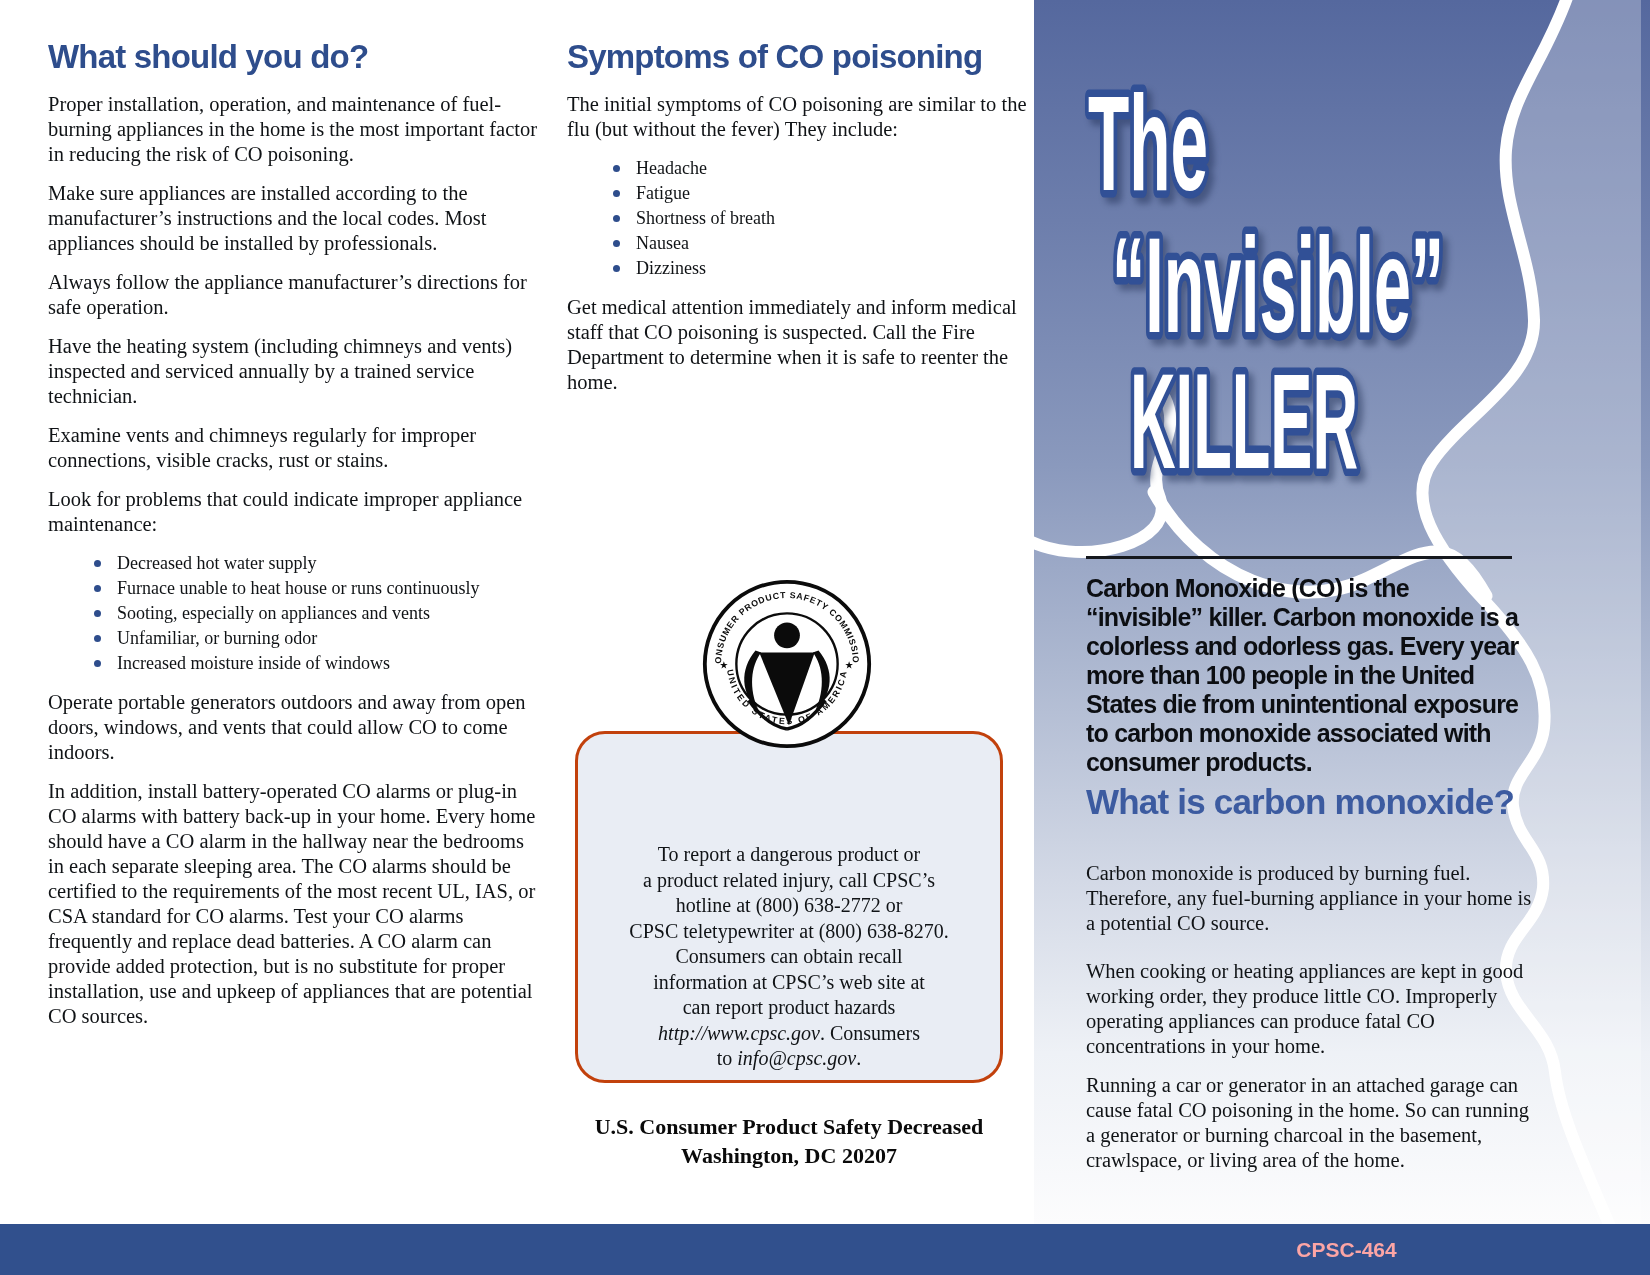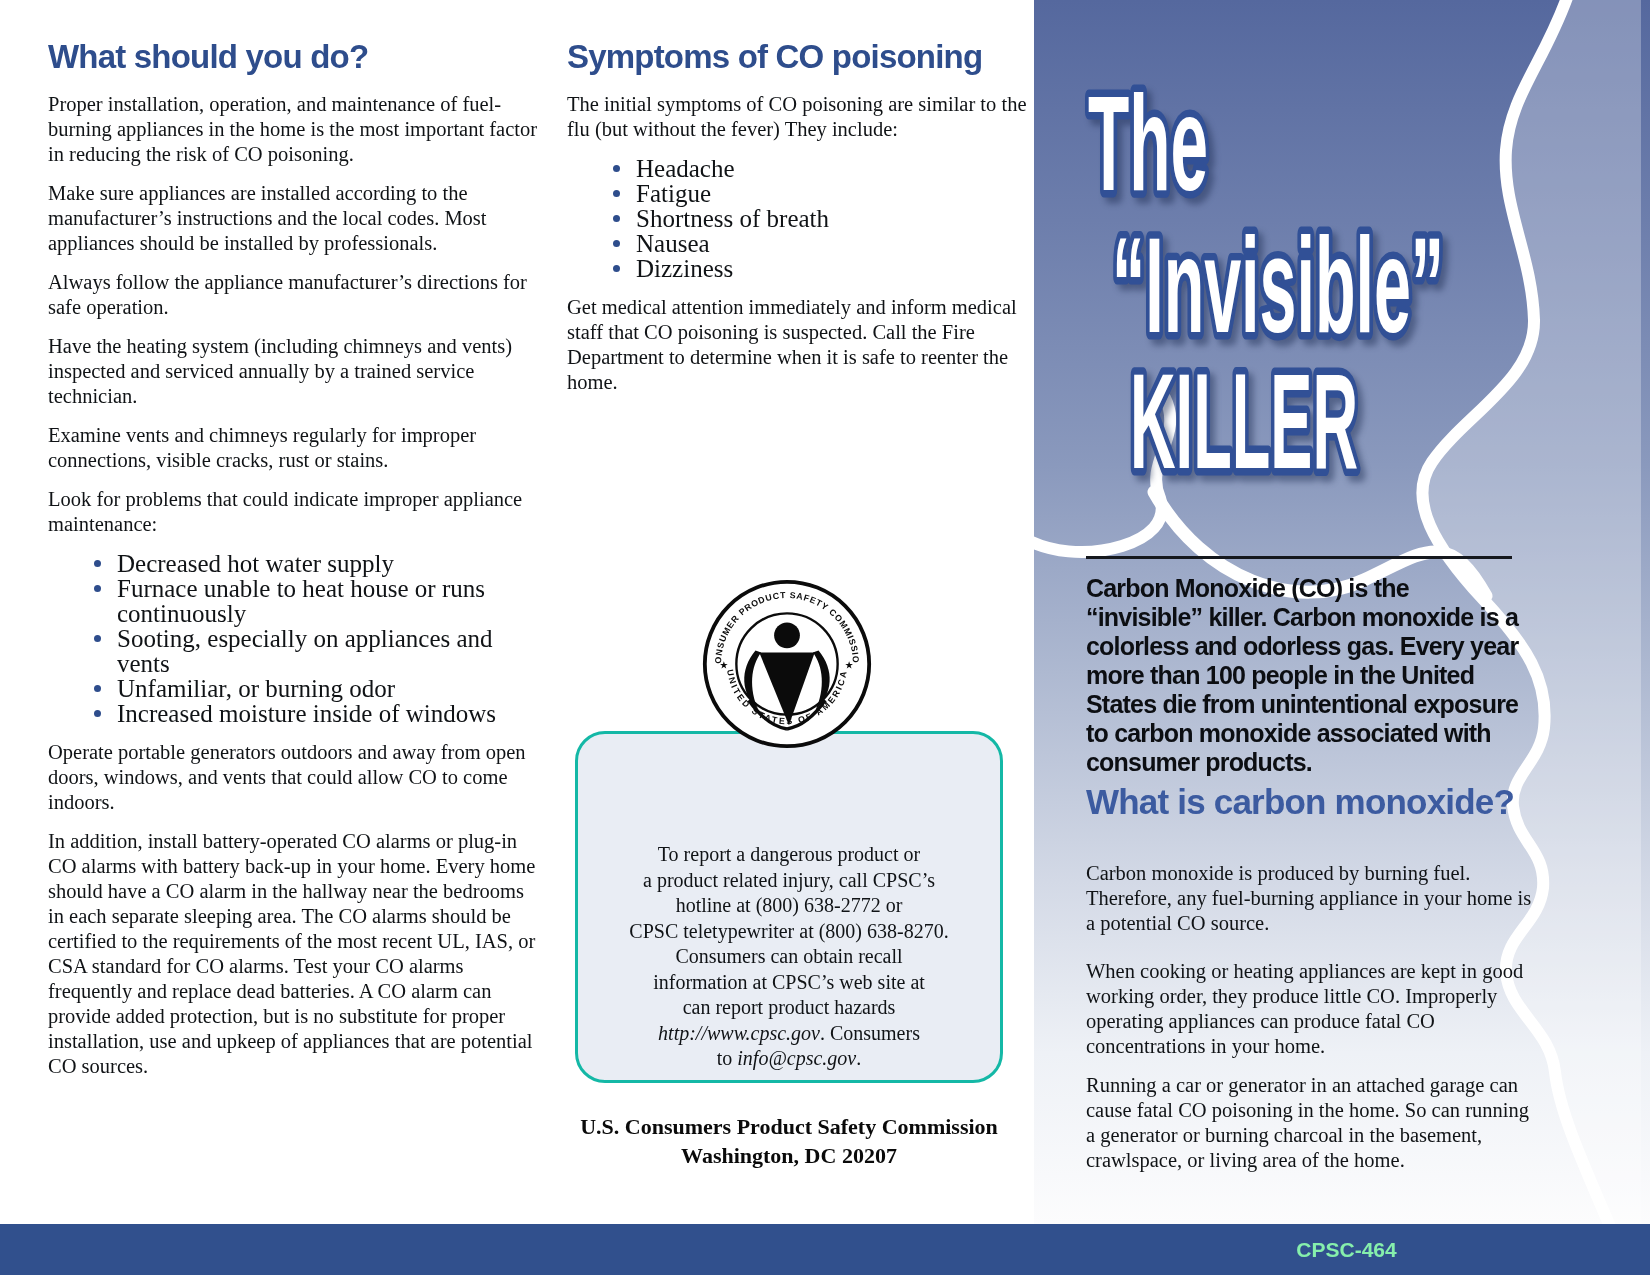--- a/index.html
+++ b/index.html
@@ -11,29 +11,29 @@
   .col{position:absolute;top:38px;}
   .col-left{left:48px;width:494px;}
   .col-mid{left:567px;width:468px;}
   h1.sec{
     font-family:"Liberation Sans",sans-serif;font-weight:700;
     font-size:33px;letter-spacing:-0.8px;color:#2e4d8c;margin:0 0 16px 0;
     font-stretch:87.5%;
   }
   p.body{font-size:20.5px;line-height:25px;margin:0 0 14px 0;}
   ul.blt{list-style:none;margin:2px 0 14px 0;padding:0 0 0 46px;}
-  ul.blt li{display:flex;align-items:flex-start;font-size:25px;line-height:25px;}
+  ul.blt li{display:flex;align-items:flex-start;font-size:18px;line-height:25px;}
   ul.blt .dot{
     flex:0 0 7px;width:7px;height:7px;border-radius:50%;
     background:#2e4d8c;margin:9px 16px 0 0;
   }
   
   .report-box{
     position:absolute;left:575px;top:731px;width:428px;height:352px;
-    background:#e9edf4;border:3px solid #14b8a6;border-radius:30px;
+    background:#e9edf4;border:3px solid #c2410c;border-radius:30px;
     box-sizing:border-box;text-align:center;padding-top:108px;
   }
   .report-box .ln{font-size:20px;line-height:25.5px;}
   .report-box .it{font-style:italic;}
   .seal{position:absolute;left:701px;top:578px;width:172px;height:172px;z-index:3;}
   .mid-footer{
     position:absolute;left:567px;top:1112px;width:444px;text-align:center;
     font-weight:700;font-size:22px;line-height:29px;color:#0a0a0a;
   }
   
@@ -67,21 +67,21 @@
     paint-order:stroke;font-size:135px;
   }
   
   .bottom-bar{
     position:absolute;left:0;top:1224px;width:1650px;height:51px;background:#31508d;
   }
   .bottom-bar .code{
     position:absolute;left:1043px;top:0;width:607px;height:51px;
     display:flex;align-items:center;justify-content:center;
     font-family:"Liberation Sans",sans-serif;font-weight:700;
-    font-size:21px;color:#86efac;letter-spacing:0;
+    font-size:21px;color:#fca5a5;letter-spacing:0;
   }
   
   .seal text.arc{font-family:"Liberation Sans",sans-serif;font-weight:600;fill:#0b0b0b;}
 </style>
 </head>
 <body>
 
 <div class="page">
 
   <div class="col col-left">
@@ -177,21 +177,21 @@
       <circle cx="90" cy="60" r="13.5" fill="#0b0b0b"></circle>
       <path d="M 61 78 L 119 78 L 92 154 Z" fill="#0b0b0b"></path>
       <path d="M 57 76 C 40 96, 42 122, 60 138 C 50 116, 52 92, 63 78 Z" fill="#0b0b0b"></path>
       <path d="M 123 76 C 140 96, 138 122, 120 138 C 130 116, 128 92, 117 78 Z" fill="#0b0b0b"></path>
       <path d="M 50 128 C 64 148, 78 156, 90 158" stroke="#0b0b0b" stroke-width="3.5" fill="none"></path>
       <path d="M 130 128 C 116 148, 102 156, 90 158" stroke="#0b0b0b" stroke-width="3.5" fill="none"></path>
     </g>
   </svg>
 
   <div class="mid-footer">
-    <div>U.S. Consumers Product Safety Commission</div>
+    <div>U.S. Consumer Product Safety Decreased</div>
     <div>Washington, DC 20207</div>
   </div>
 
   <div class="panel">
     <svg class="art" width="607" height="1224" viewBox="0 0 607 1224">
 
       <path d="M 535 -8 C 512 60, 476 95, 472 150 C 468 208, 498 255, 500 320
            C 501 380, 430 415, 398 462 C 372 500, 402 548, 448 598
            C 492 645, 515 680, 510 728 C 506 763, 476 775, 479 806
            C 483 842, 512 850, 509 888 C 505 924, 470 936, 472 972

